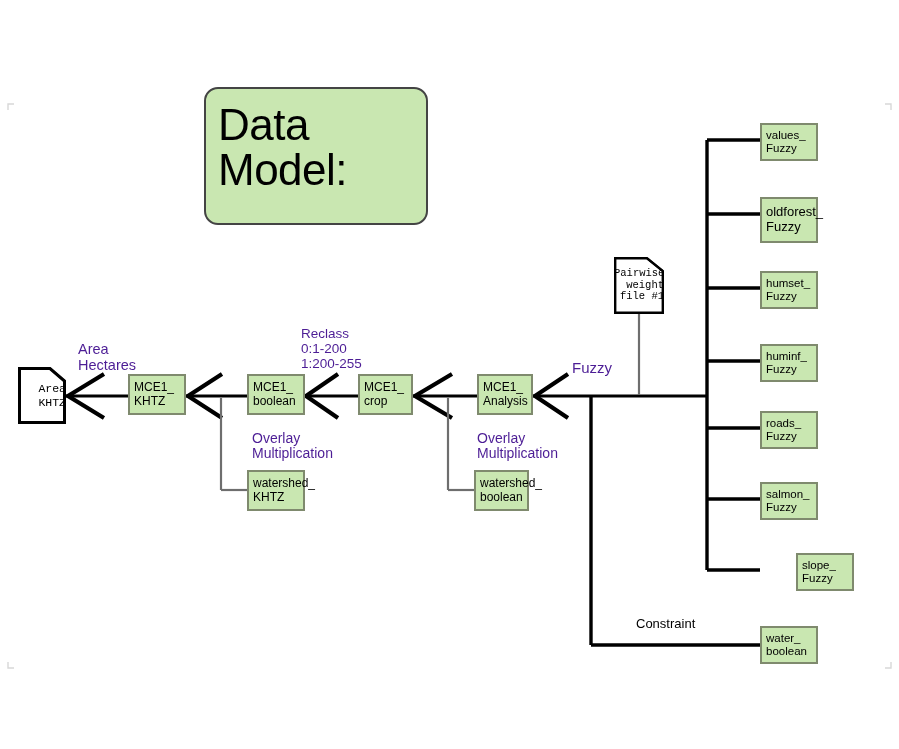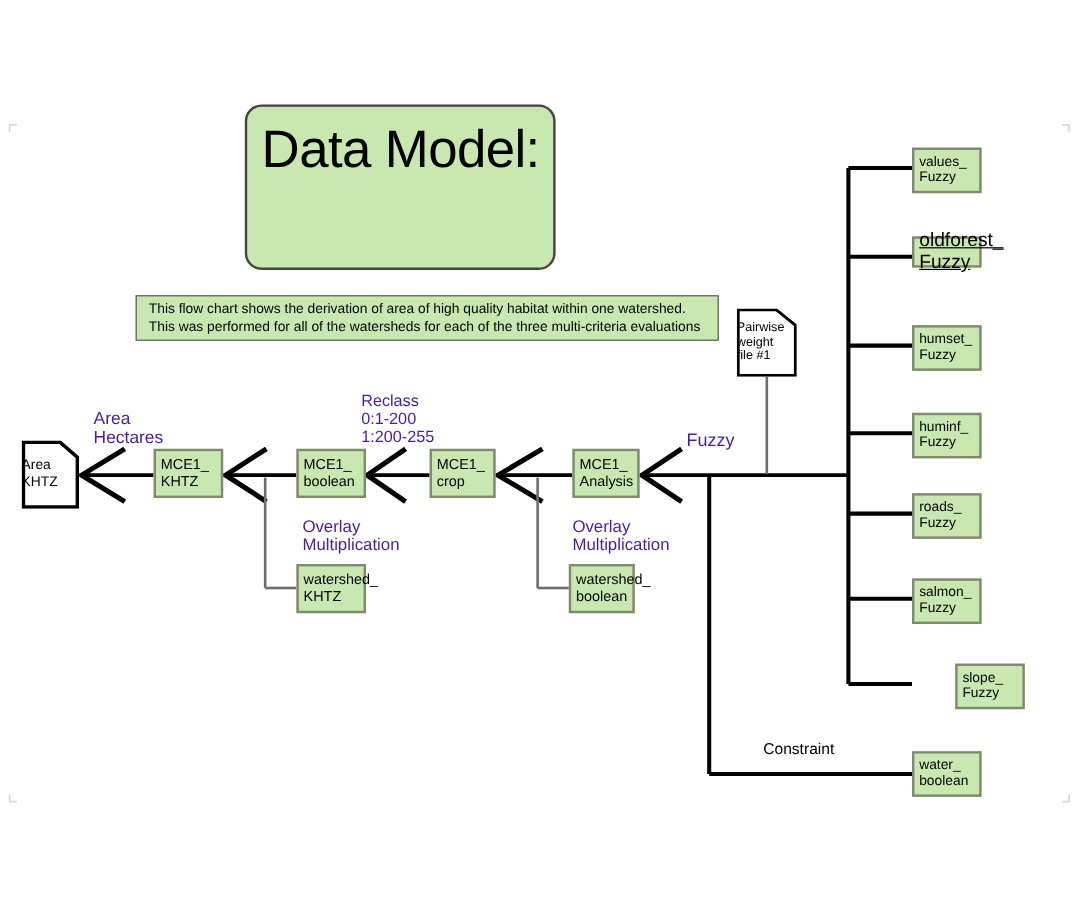--- a/index.html
+++ b/index.html
@@ -9,38 +9,38 @@
   svg.lines{position:absolute;left:0;top:0;width:899px;height:749px;}
 
   
   .gbox{position:absolute;box-sizing:border-box;background:#c9e7b1;
         border:2px solid #7f8a6e;display:flex;flex-direction:column;
         justify-content:center;align-items:flex-start;
         padding:0 0 0 4px;line-height:1.12;color:#000;}
   .gbox span{display:block;white-space:nowrap;}
 
   
-  #title-box{position:absolute;left:204px;top:87px;width:259px;height:138px;
+  #title-box{position:absolute;left:204px;top:87px;width:224px;height:138px;
              background:#c9e7b1;border:2px solid #444;border-radius:14px;
              box-sizing:border-box;padding:14px 0 0 12px;}
   #title-box span{display:block;font-size:44px;line-height:1.02;color:#000;
                   letter-spacing:-0.5px;}
 
   
   #desc-box{position:absolute;left:113px;top:246px;width:486px;height:38px;
             background:#c9e7b1;border:1.5px solid #5a5a5a;box-sizing:border-box;
             padding:4px 0 0 10px;}
   #desc-box span{display:block;font-size:11.5px;line-height:1.32;color:#000;}
 
   
   .docbox{position:absolute;box-sizing:border-box;background:#fff;
           display:flex;flex-direction:column;justify-content:center;
           align-items:center;line-height:1.14;color:#000;}
   .docbox .body{position:absolute;left:0;top:0;width:100%;height:100%;}
-  .docbox .txt{position:relative;z-index:2;text-align:left;width:100%;}
+  .docbox .txt{position:relative;z-index:2;text-align:right;width:100%;font-family:Liberation Mono, monospace;}
   .docbox .txt span{display:block;white-space:nowrap;}
 
   
   .lbl{position:absolute;white-space:nowrap;line-height:1.1;}
   .lbl span{display:block;}
   .red{color:#4c1d95;}
   .blk{color:#000000;}
 </style>
 </head>
 <body>
@@ -97,24 +97,20 @@
       <polyline points="885,104 891,104 891,110"></polyline>
       <polyline points="14,668 8,668 8,662"></polyline>
       <polyline points="885,668 891,668 891,662"></polyline>
     </g>
   </svg>
 
   <div id="title-box">
     <span>Data Model:</span>
   </div>
 
-  <div id="desc-box">
-    <span>This flow chart shows the derivation of area of high quality habitat within one watershed.</span>
-    <span>This was performed for all of the watersheds for each of the three multi-criteria evaluations</span>
-  </div>
 
   <div class="docbox" style="left:18px;top:367px;width:48px;height:57px;font-size:11.5px;">
     <svg class="body" viewBox="0 0 48 57" preserveAspectRatio="none">
       <path d="M1.5,1.5 H32 L46.5,14 V55.5 H1.5 Z" fill="#fff" stroke="#000" stroke-width="3"></path>
       <path d="M32,1.5 L46.5,14" stroke="#000" stroke-width="2.2" fill="none"></path>
     </svg>
     <div class="txt">
       <span>Area</span>
       <span>KHTZ</span>
     </div>
@@ -160,21 +156,21 @@
   <div class="gbox" style="left:474px;top:470px;width:55px;height:41px;font-size:12px;">
     <span>watershed_</span>
     <span>boolean</span>
   </div>
 
   <div class="gbox" style="left:760px;top:123px;width:58px;height:38px;font-size:11.5px;">
     <span>values_</span>
     <span>Fuzzy</span>
   </div>
 
-  <div class="gbox" style="left:760px;top:197px;width:58px;height:26px;font-size:16px;text-decoration:underline;">
+  <div class="gbox" style="left:760px;top:197px;width:58px;height:46px;font-size:13px;">
     <span>oldforest_</span>
     <span>Fuzzy</span>
   </div>
 
   <div class="gbox" style="left:760px;top:271px;width:58px;height:38px;font-size:11.5px;">
     <span>humset_</span>
     <span>Fuzzy</span>
   </div>
 
   <div class="gbox" style="left:760px;top:344px;width:58px;height:38px;font-size:11.5px;">

